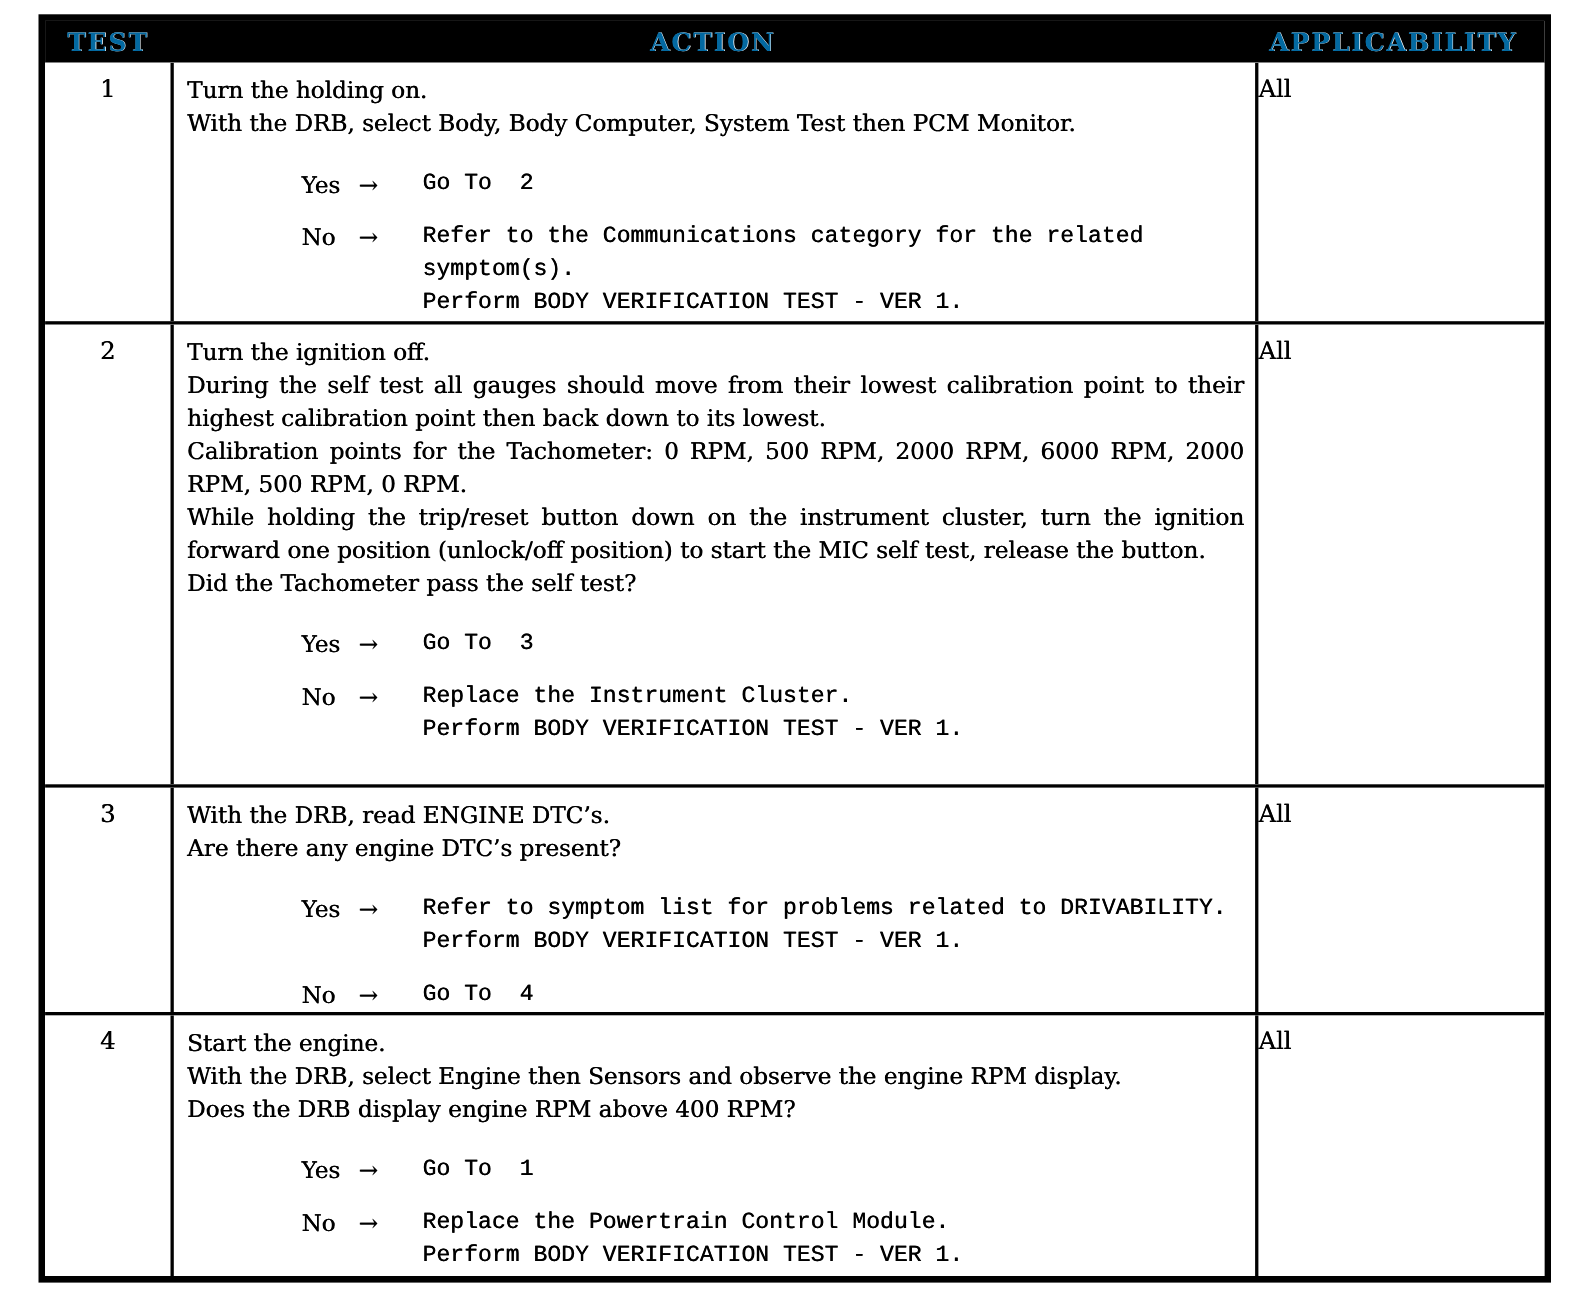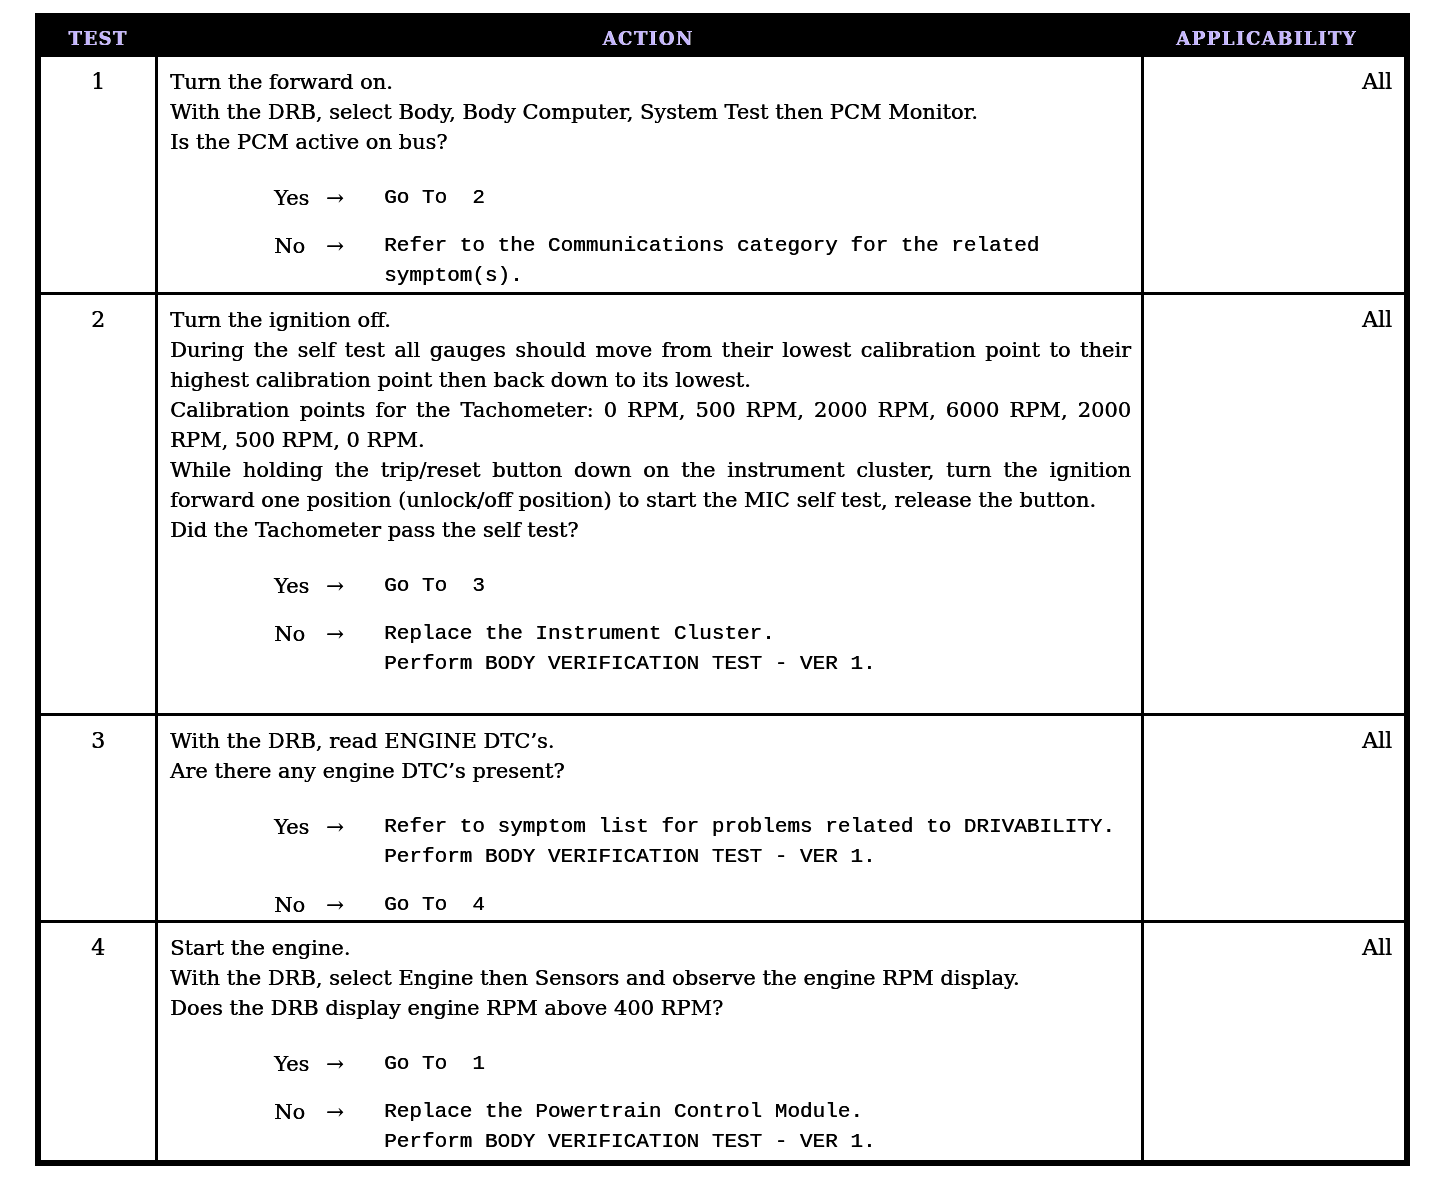--- a/index.html
+++ b/index.html
@@ -23,23 +23,23 @@
     background: #fff;
     box-sizing: content-box;
   }
   .header-row {
     display: grid;
     grid-template-columns: 114px 986px 251px;
     height: 38px;
     background: #000;
   }
   .header-cell {
-    color: #c4b5fd;
+    color: #0369a1;
     font-weight: bold;
-    font-size: 18px;
+    font-size: 23px;
     letter-spacing: 1.5px;
     display: flex;
     align-items: center;
     justify-content: center;
     text-shadow: 0.5px 0 0 #fff;
   }
   .row {
     display: grid;
     grid-template-columns: 114px 986px 251px;
     overflow: hidden;
@@ -60,21 +60,21 @@
     border-left: 3px solid #000;
     padding: 10px 10px 0 12px;
     font-size: 21px;
     line-height: 30px;
     text-shadow: 0.4px 0 0 #000;
     box-sizing: border-box;
   }
   .col-action .para { text-align: justify; }
   .col-applicability {
     border-left: 3px solid #000;
-    text-align: right;
+    text-align: left;
     padding-top: 12px;
     font-size: 22px;
     text-shadow: 0.4px 0 0 #000;
     box-sizing: border-box;
   }
   .response {
     display: flex;
     margin: 26px 0 0 104px;
   }
   .response + .response { margin-top: 18px; }
@@ -89,23 +89,22 @@
   <div class="header-row">
     <div class="header-cell">TEST</div>
     <div class="header-cell">ACTION</div>
     <div class="header-cell">APPLICABILITY</div>
   </div>
   <div id="rows">
   <div class="row">
     <div class="col-test">1</div>
     <div class="col-action">
       <div>
-            <div class="para">Turn the forward on.</div>
+            <div class="para">Turn the holding on.</div>
             <div class="para">With the DRB, select Body, Body Computer, System Test then PCM Monitor.</div>
-            <div class="para">Is the PCM active on bus?</div>
           </div>
       <div>
   <div class="response">
     <span class="resp-label">Yes</span>
     <span class="resp-arrow">→</span>
     <span class="resp-lines"><div class="resp-line">Go To  2</div></span>
   </div>
 
   <div class="response">
     <span class="resp-label">No</span>

